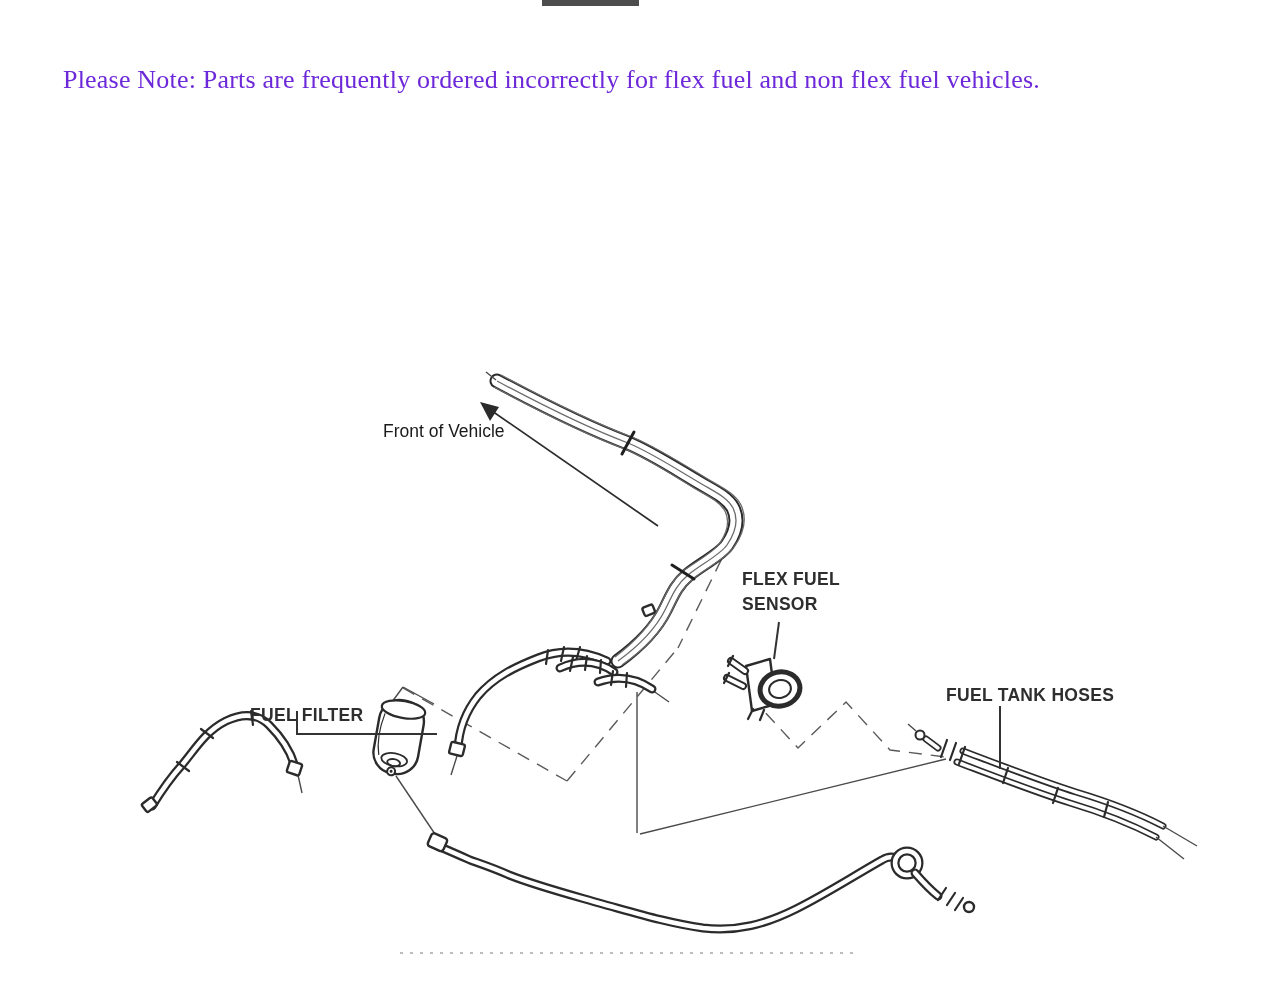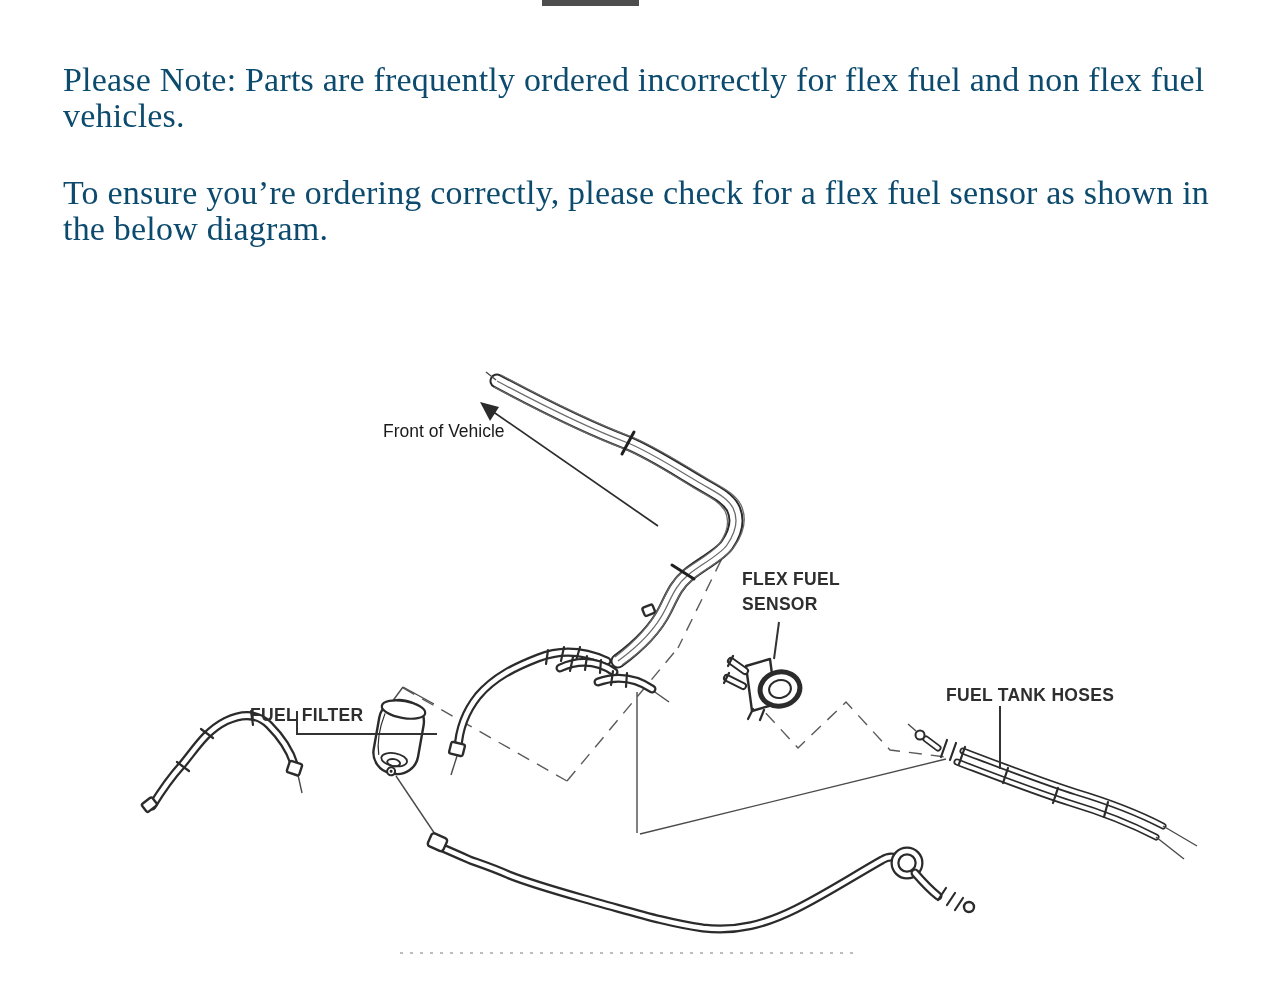--- a/index.html
+++ b/index.html
@@ -1,21 +1,21 @@
 <!DOCTYPE html>
 <html><head>
 <meta charset="utf-8">
 <style>
   html,body { margin:0; padding:0; background:#ffffff; }
   body { width:1280px; height:989px; position:relative; overflow:hidden;
          font-family:"Liberation Serif", serif; }
   .top-bar { position:absolute; left:542px; top:0; width:97px; height:6px;
              background:#4d4d4d; }
   .notes { padding:62px 18px 0 63px; }
-  .notes p { margin:0 0 41px 0; font-size:34px; line-height:36px; color:#0c4a6e;
+  .notes p { margin:0 0 41px 0; font-size:26px; line-height:36px; color:#6d28d9;
              max-width:1175px; letter-spacing:0.2px;font-family:Liberation Serif, serif; }
   svg.diagram { position:absolute; left:0; top:370px; width:1280px; height:619px; }
 
   
   .tO  { fill:none; stroke:#2b2b2b; stroke-width:9;  stroke-linecap:round; }
   .tI  { fill:none; stroke:#ffffff; stroke-width:4.5; stroke-linecap:round; }
   .bO  { fill:none; stroke:#2b2b2b; stroke-width:15; stroke-linecap:round; }
   .bI  { fill:none; stroke:#ffffff; stroke-width:11; stroke-linecap:round; }
   .mid { fill:none; stroke:#6a6a6a; stroke-width:1.3; }
   .thin{ fill:none; stroke:#4a4a4a; stroke-width:1.4; }
@@ -29,21 +29,20 @@
   .lbl { font:bold 17.5px "Liberation Sans", sans-serif; fill:#2e2e2e; letter-spacing:0.3px; }
   .lblr{ font:17.5px "Liberation Sans", sans-serif; fill:#1a1a1a; }
 </style>
 </head>
 <body>
 
 <div class="top-bar"></div>
 
 <div class="notes">
   <p>Please Note: Parts are frequently ordered incorrectly for flex fuel and non flex fuel vehicles.</p>
-  <p>To ensure you’re ordering correctly, please check for a flex fuel sensor as shown in the below diagram.</p>
 </div>
 
 <svg class="diagram" viewBox="0 370 1280 619" xmlns="http://www.w3.org/2000/svg">
   <defs>
     <path id="pBundle" d="M497,381 C540,404 585,427 628,443 C650,452 673,467 700,483 C715,492 727,497 733,508 C739,520 736,532 727,545 C720,555 700,565 688,575 C676,585 672,596 665,610 C656,628 640,645 618,661"></path>
     <path id="pBunIn1" d="M494,387 C537,410 582,433 625,449 C647,458 668,472 694,488 C708,496 719,501 725,511 C730,521 728,531 720,543 C713,553 695,562 683,571 C671,581 667,592 660,606 C651,624 636,641 615,657"></path>
     <path id="pBunIn2" d="M501,375 C544,398 589,421 632,437 C654,446 678,461 706,478 C721,487 735,493 741,505 C747,518 744,533 734,547 C727,558 706,568 693,579 C681,589 677,600 670,614 C661,632 645,649 622,665"></path>
     <path id="pHoseB" d="M607,661 C580,649 558,650 538,658 C515,667 494,677 478,696 C466,711 459,728 458,749"></path>
     <path id="pLeft" d="M152,806 C162,790 172,776 182,765 C196,748 206,731 226,721 C243,713 258,714 269,725 C281,737 291,752 295,767"></path>
     <path id="pBot1" d="M438,846 C452,852 461,856 470,860 C484,865 496,869 509,875 C534,885 564,893 599,903 C639,914 668,923 703,928 C737,932 766,924 796,909 C826,894 852,877 882,860 C887,857 891,856 896,858"></path>

